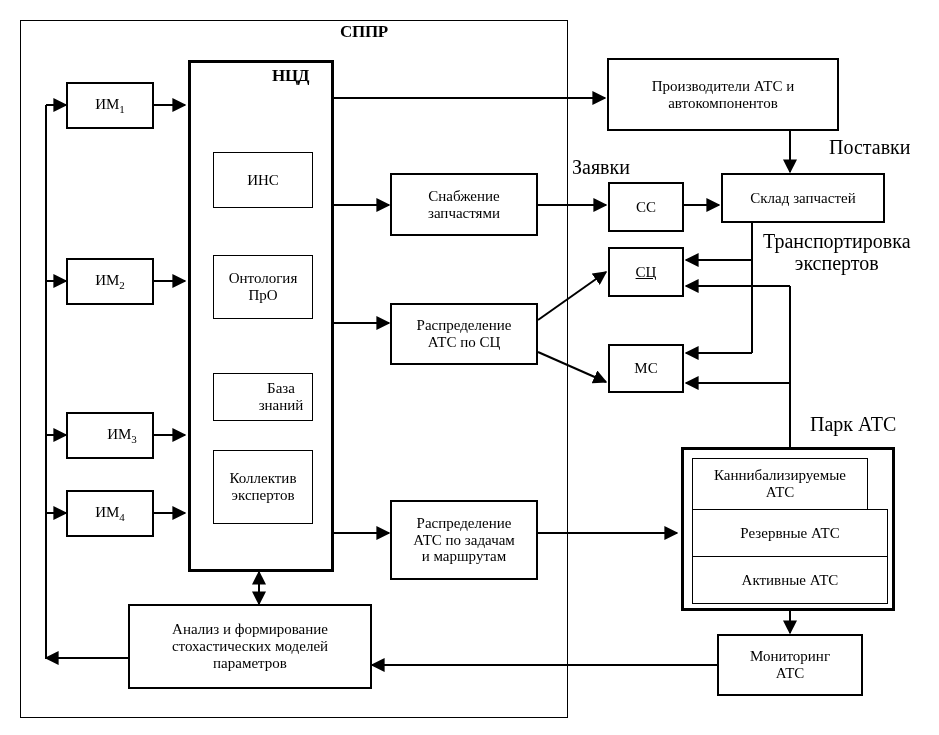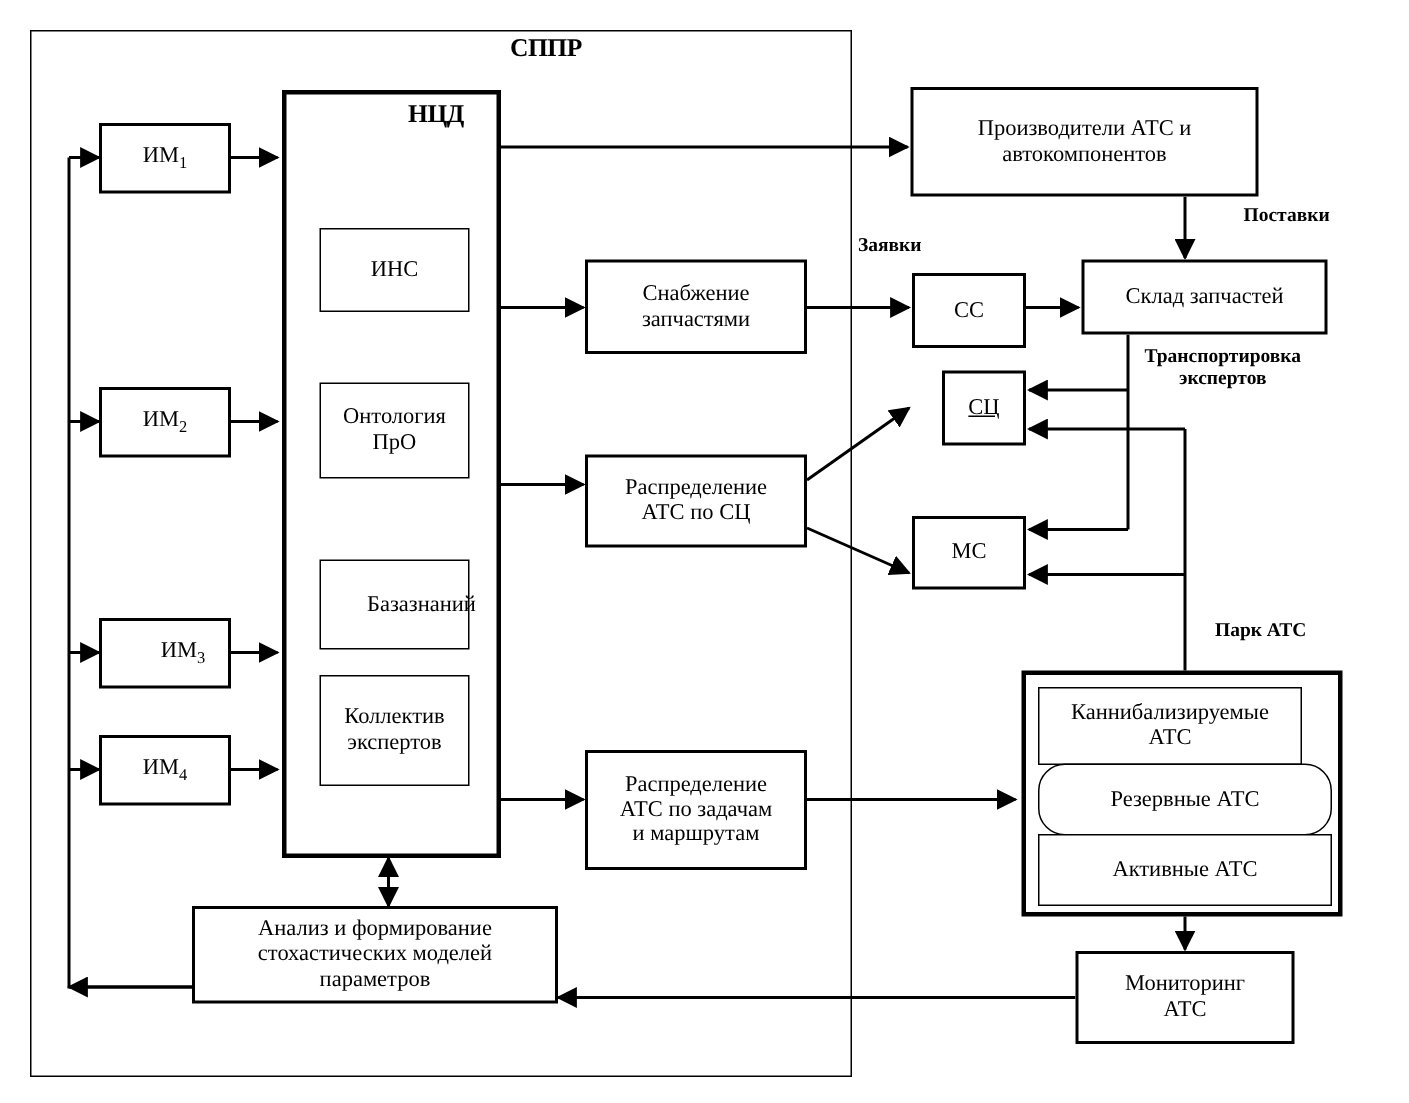--- a/index.html
+++ b/index.html
@@ -37,25 +37,24 @@
   }
   .node.thin { border-width: 1.6px; }
   .node.thick { border-width: 3px; }
   .node.container {
     display: block;
     background: transparent;
   }
   .freelabel {
     position: absolute;
     color: #000;
-    font-size: 13px;
+    font-size: 20px;
     line-height: 1.12;
     text-align: center;
     white-space: nowrap;
-    font-weight: bold;
   }
   .freelabel.bold {
     font-weight: bold;
     letter-spacing: -0.3px;
   }
   .sub { font-size: 11px; vertical-align: sub; }
   .nowrap { white-space: nowrap; }
 </style>
 </head>
 <body>
@@ -140,21 +139,21 @@
     <span><span>ИМ</span><span class="sub">4</span></span>
   </div>
 
   <div class="node thin" style="left:213px; top:152px; width:100px; height:56px;">
     <span>ИНС</span>
   </div>
   <div class="node thin" style="left:213px; top:255px; width:100px; height:64px; flex-direction:column;">
     <span>Онтология</span>
     <span>ПрО</span>
   </div>
-  <div class="node thin" style="left:213px; top:373px; width:100px; height:60px; flex-direction:row;padding-left:40px;">
+  <div class="node thin" style="left:213px; top:373px; width:100px; height:48px; flex-direction:column;padding-left:40px;">
     <span>База</span>
     <span>знаний</span>
   </div>
   <div class="node thin" style="left:213px; top:450px; width:100px; height:74px; flex-direction:column;">
     <span>Коллектив</span>
     <span>экспертов</span>
   </div>
 
   <div class="node" style="left:390px; top:173px; width:148px; height:63px; flex-direction:column;">
     <span>Снабжение</span>
@@ -163,53 +162,53 @@
   <div class="node" style="left:390px; top:303px; width:148px; height:62px; flex-direction:column;">
     <span>Распределение</span>
     <span>АТС по СЦ</span>
   </div>
   <div class="node" style="left:390px; top:500px; width:148px; height:80px; flex-direction:column;">
     <span>Распределение</span>
     <span class="nowrap">АТС по задачам</span>
     <span>и маршрутам</span>
   </div>
 
-  <div class="node" style="left:128px; top:604px; width:244px; height:65px; flex-direction:column;">
+  <div class="node" style="left:128px; top:604px; width:244px; height:85px; flex-direction:column;">
     <span class="nowrap">Анализ и формирование</span>
     <span class="nowrap">стохастических моделей</span>
     <span>параметров</span>
   </div>
 
   <div class="node" style="left:721px; top:173px; width:164px; height:50px;">
     <span class="nowrap">Склад запчастей</span>
   </div>
 
   <div class="node" style="left:607px; top:58px; width:232px; height:73px; flex-direction:column;">
     <span class="nowrap">Производители АТС и</span>
     <span>автокомпонентов</span>
   </div>
 
   <div class="node" style="left:608px; top:182px; width:76px; height:50px;">
     <span>СС</span>
   </div>
-  <div class="node" style="left:628px; top:247px; width:56px; height:50px;text-decoration:underline;">
+  <div class="node" style="left:608px; top:247px; width:76px; height:50px;text-decoration:underline;">
     <span>СЦ</span>
   </div>
   <div class="node" style="left:608px; top:344px; width:76px; height:49px;">
     <span>МС</span>
   </div>
 
   <div class="freelabel" style="left:810px; top:413px;">Парк АТС</div>
   <div class="node container thick" style="left:681px; top:447px; width:214px; height:164px;">
     <div style="position:absolute; left:8px; top:8px; width:196px; height:146px;">
       <div class="node thin" style="left:0; top:0; width:176px; height:52px; position:absolute; flex-direction:column;">
         <span class="nowrap">Каннибализируемые</span>
         <span>АТС</span>
       </div>
-      <div class="node thin" style="left:0; top:51px; width:196px; height:48px; position:absolute;border-radius:18px;">
+      <div class="node thin" style="left:0; top:51px; width:196px; height:48px; position:absolute;">
         <span class="nowrap">Резервные  АТС</span>
       </div>
       <div class="node thin" style="left:0; top:98px; width:196px; height:48px; position:absolute;font-family:Liberation Serif, serif;">
         <span class="nowrap">Активные АТС</span>
       </div>
     </div>
   </div>
 
   <div class="node" style="left:717px; top:634px; width:146px; height:62px; flex-direction:column;">
     <span>Мониторинг</span>

